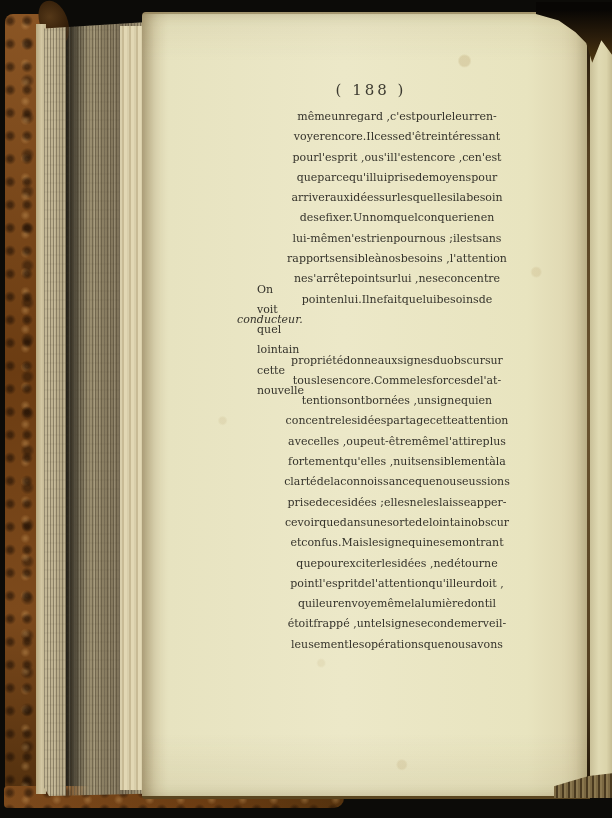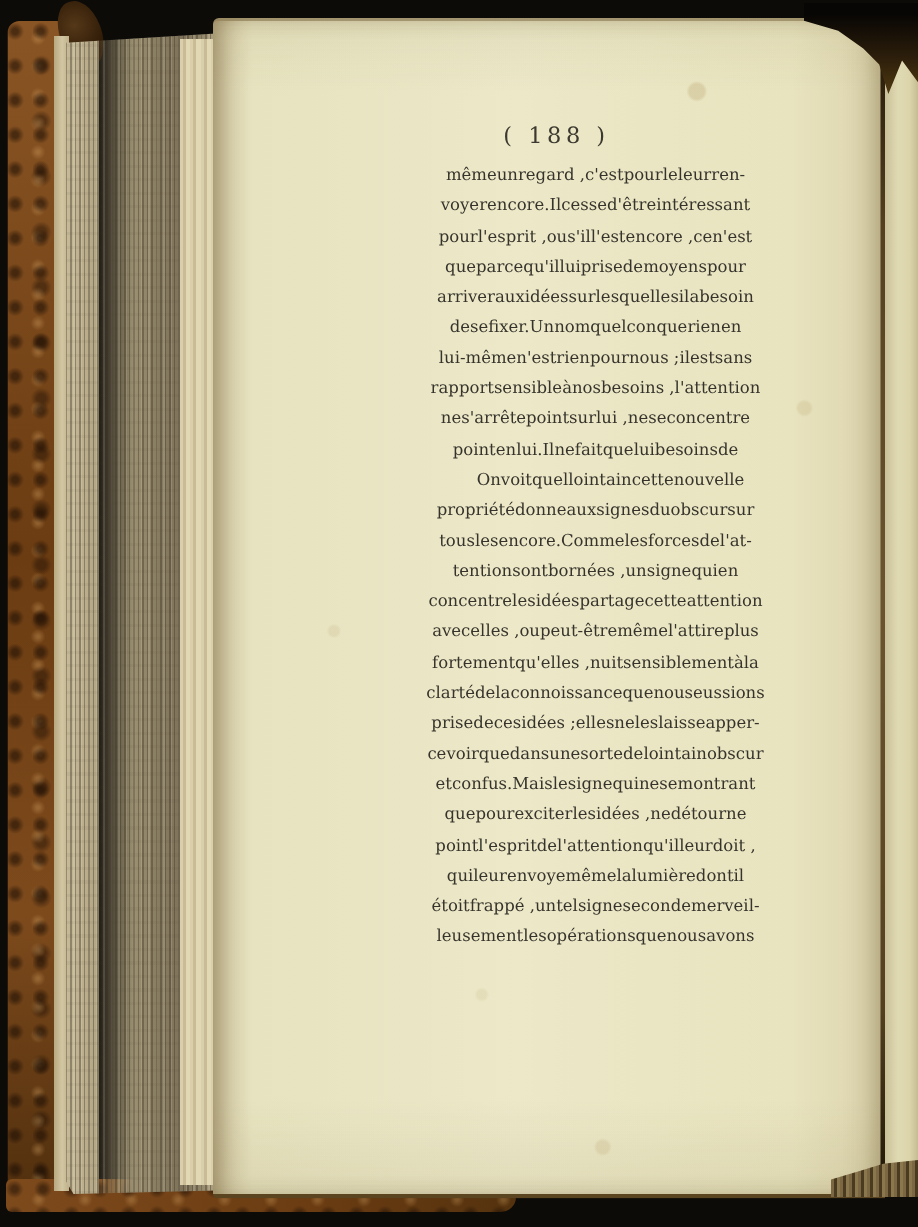--- a/index.html
+++ b/index.html
@@ -70,21 +70,21 @@
     clip-path:polygon(0 55%,30% 35%,60% 15%,100% 5%,100% 100%,0 100%);
     background:repeating-linear-gradient(90deg,#7b6842 0 2px,#4a3a20 2px 4px,#8a774e 4px 6px);}
 
   
   .text-layer{position:absolute;left:95px;top:66px;width:320px;color:var(--ink,#35332b);}
   .page-number{height:20px;line-height:20px;margin-bottom:7px;text-align:center;
     padding-right:52px;font-size:15px;letter-spacing:3px;color:#3c3a30;}
   .line{display:flex;justify-content:center;height:20.3px;line-height:20.3px;
     font-size:11px;white-space:nowrap;}
   .line span{display:inline-block;}
-  .line.indent{padding-left:20px;}
+  .line.indent{padding-left:20px;flex-direction:column;}
   .line.no-just{display:block;}
   .line.italic{font-style:italic;}
 </style>
 </head>
 <body>
 
 <div class="photo">
   <div class="backdrop"></div>
 
   <div class="leather-left"></div>
@@ -190,20 +190,21 @@
           <span>en</span>
           <span>lui.</span>
           <span>Il</span>
           <span>ne</span>
           <span>fait</span>
           <span>que</span>
           <span>lui</span>
           <span>besoins</span>
           <span>de</span>
         </div>
+        <div class="line no-just italic">conducteur.</div>
         <div class="line indent">
           <span>On</span>
           <span>voit</span>
           <span>quel</span>
           <span>lointain</span>
           <span>cette</span>
           <span>nouvelle</span>
         </div>
         <div class="line">
           <span>propriété</span>

